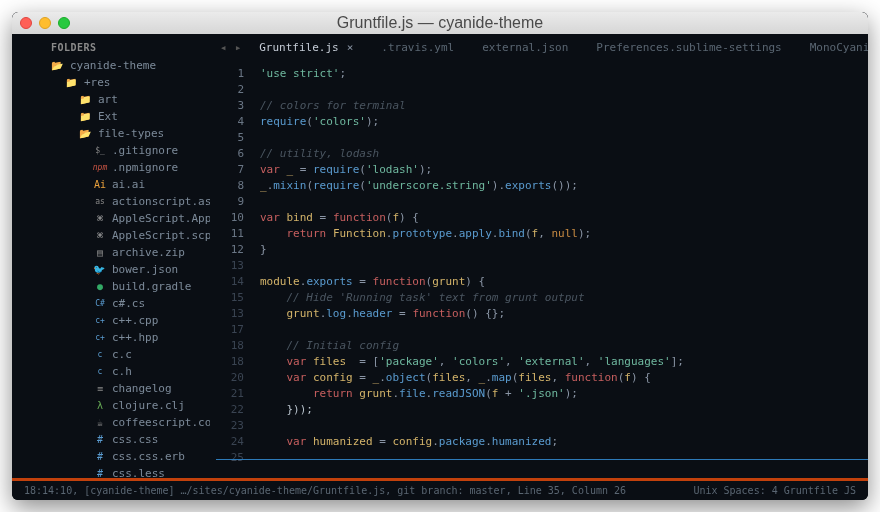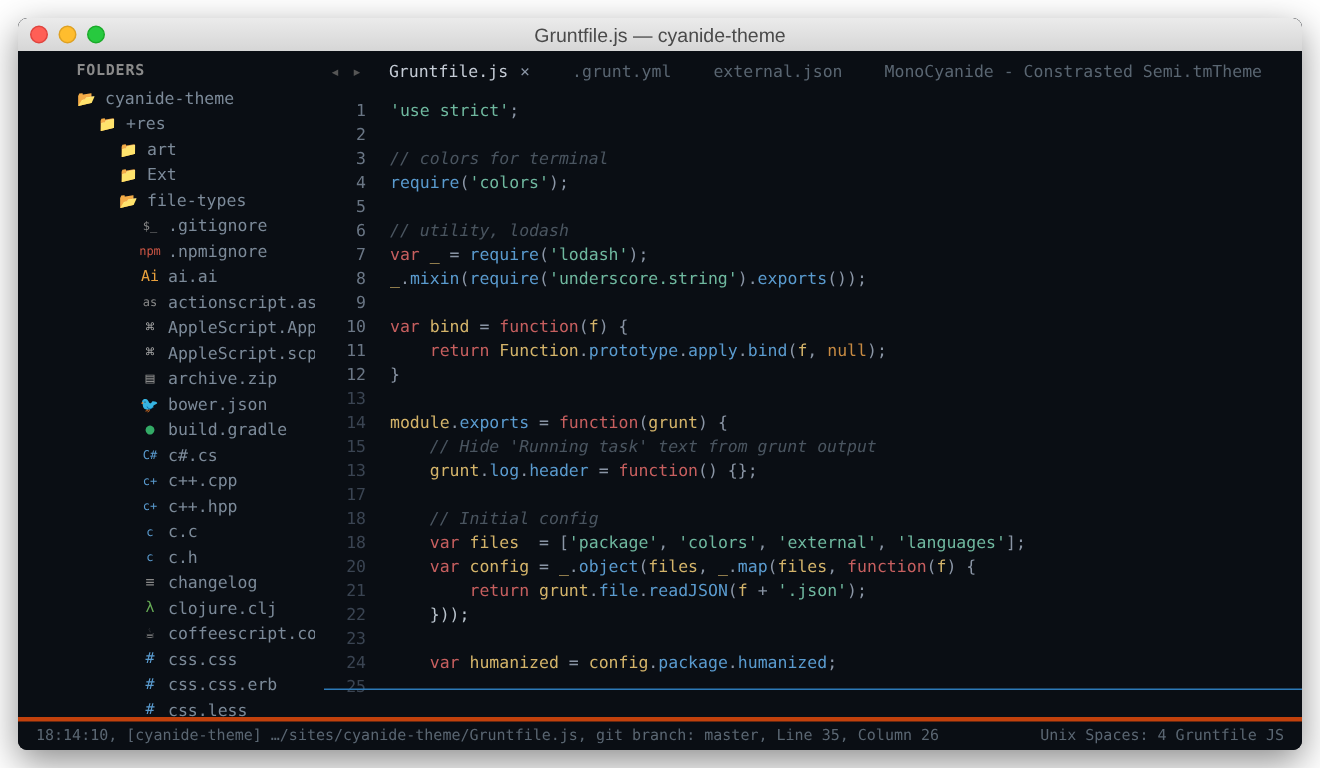--- a/index.html
+++ b/index.html
@@ -2,21 +2,21 @@
 <html><head>
 <meta charset="utf-8">
 <style>
 * { margin:0; padding:0; box-sizing:border-box; }
 body { background:#fff; font-family:Menlo,Consolas,monospace; font-size:11px; padding:12px; }
 .window { width:856px; height:488px; background:#0a0e14; border-radius:6px; box-shadow:0 8px 24px rgba(0,0,0,.45); overflow:hidden; display:flex; flex-direction:column; position:relative; }
 .titlebar { height:22px; background:linear-gradient(#ebebeb,#d6d6d6); display:flex; align-items:center; padding:0 8px; border-top-left-radius:6px; border-top-right-radius:6px; position:relative; }
 .traffic { display:flex; gap:7px; }
 .tl { width:12px; height:12px; border-radius:50%; }
 .tl.r{background:#ff5f56;border:1px solid #e0443e;} .tl.y{background:#ffbd2e;border:1px solid #dea123;} .tl.g{background:#27c93f;border:1px solid #1aab29;}
-.wintitle { position:absolute; left:0; right:0; text-align:center; font-size:13px; color:#4a4a4a; font-family:-apple-system,sans-serif; pointer-events:none; }
+.wintitle { position:absolute; left:0; right:0; text-align:center; font-size:16px; color:#4a4a4a; font-family:-apple-system,sans-serif; pointer-events:none; }
 .body { flex:1; display:flex; overflow:hidden; }
 .sidebar { width:204px; background:#0a0e14; overflow-y:auto; padding-top:4px;padding-left:29px; }
 .shdr { color:#8a8a8a; font-size:10px; font-weight:bold; padding:4px 10px 4px 10px; letter-spacing:.5px; }
 .frow { display:flex; align-items:center; padding:2px 6px 2px var(--ind,10px); color:#7c8a99; font-size:11px; cursor:pointer; min-height:16px; }
 .fico { width:14px; height:12px; margin-right:5px; display:inline-flex; align-items:center; justify-content:center; font-size:10px; flex-shrink:0; }
 .frow.open .fico{color:#3ca5d8;} .ftxt{white-space:nowrap;overflow:hidden;}
 .editor { flex:1; display:flex; flex-direction:column; background:#0a0e14; overflow:hidden; }
 .tabs { height:26px; display:flex; align-items:center; background:#0a0e14; overflow:hidden; }
 .tarrow{color:#555;padding:0 4px;cursor:pointer;}
 .tab { padding:0 14px; height:26px; display:flex; align-items:center; color:#5a6672; font-size:11px; cursor:pointer; white-space:nowrap; }
@@ -65,21 +65,21 @@
           </div>
           <div class="frow open" style="--ind: 38px;">
             <span class="fico" style="color: rgb(60, 165, 216); font-size: 10px;">📂</span>
             <span class="ftxt">file-types</span>
           </div>
           <div class="frow" style="--ind: 52px;">
             <span class="fico" style="color: rgb(136, 136, 136); font-size: 8px;">$_</span>
             <span class="ftxt">.gitignore</span>
           </div>
           <div class="frow" style="--ind: 52px;">
-            <span class="fico" style="color: rgb(204, 85, 68); font-size: 8px;">npm</span>
+            <span class="fico" style="color: rgb(204, 85, 68); font-size: 8px; font-style: italic;">npm</span>
             <span class="ftxt">.npmignore</span>
           </div>
           <div class="frow" style="--ind: 52px;">
             <span class="fico" style="color: rgb(232, 160, 60); font-size: 10px;">Ai</span>
             <span class="ftxt">ai.ai</span>
           </div>
           <div class="frow" style="--ind: 52px;">
             <span class="fico" style="color: rgb(136, 136, 136); font-size: 8px;">as</span>
             <span class="ftxt">actionscript.as</span>
           </div>
@@ -153,24 +153,27 @@
     <div class="editor">
       <div class="tabs">
         <span class="tarrow">◂</span>
         <span class="tarrow">▸</span>
         <div id="tabrow" style="display:flex;overflow:hidden;">
             <div class="tab active">
               <span>Gruntfile.js</span>
               <span class="tabx">×</span>
             </div>
             <div class="tab">
-              <span>.grunt.yml</span>
+              <span>.travis.yml</span>
             </div>
             <div class="tab">
               <span>external.json</span>
+            </div>
+            <div class="tab">
+              <span>Preferences.sublime-settings</span>
             </div>
             <div class="tab">
               <span>MonoCyanide - Constrasted Semi.tmTheme</span>
             </div>
           </div>
       </div>
       <div class="code">
         <div class="gutter" id="gutter">
             <div class="act">1</div>
             <div class="act">2</div>

